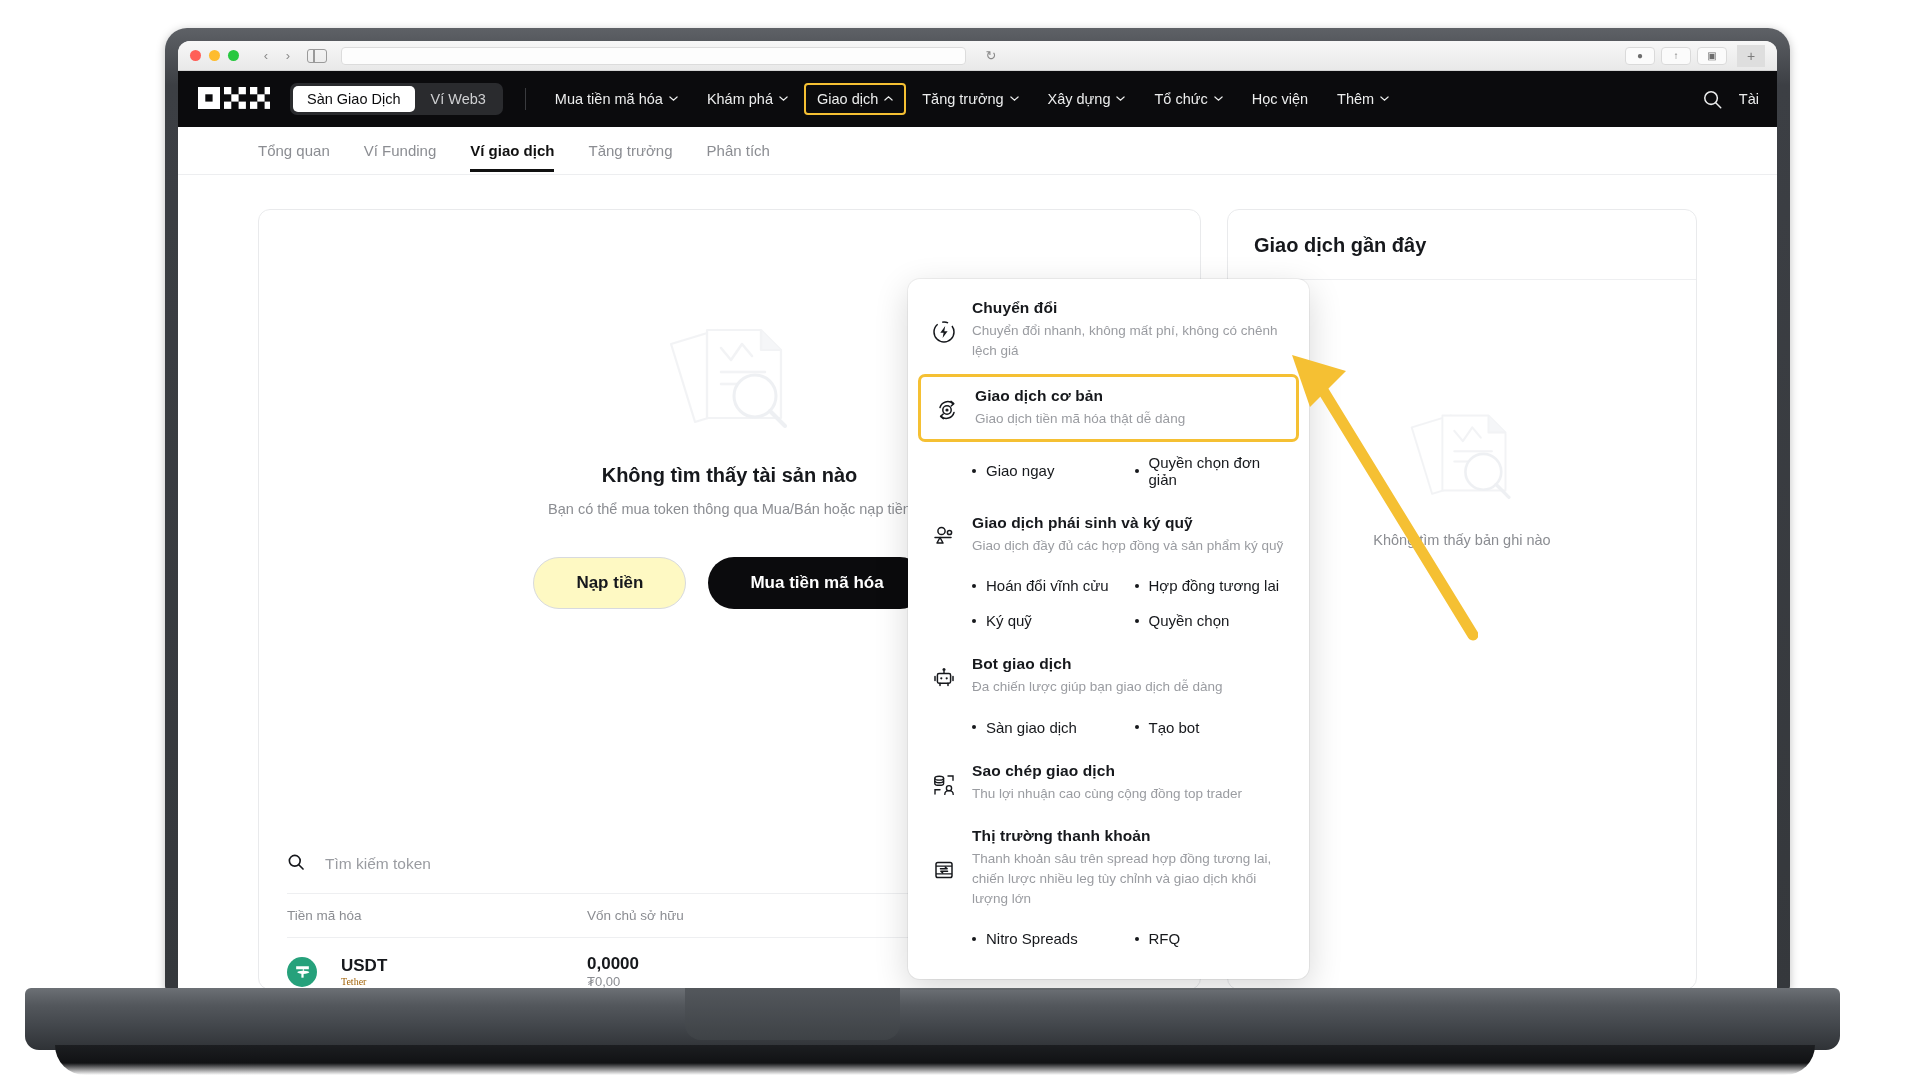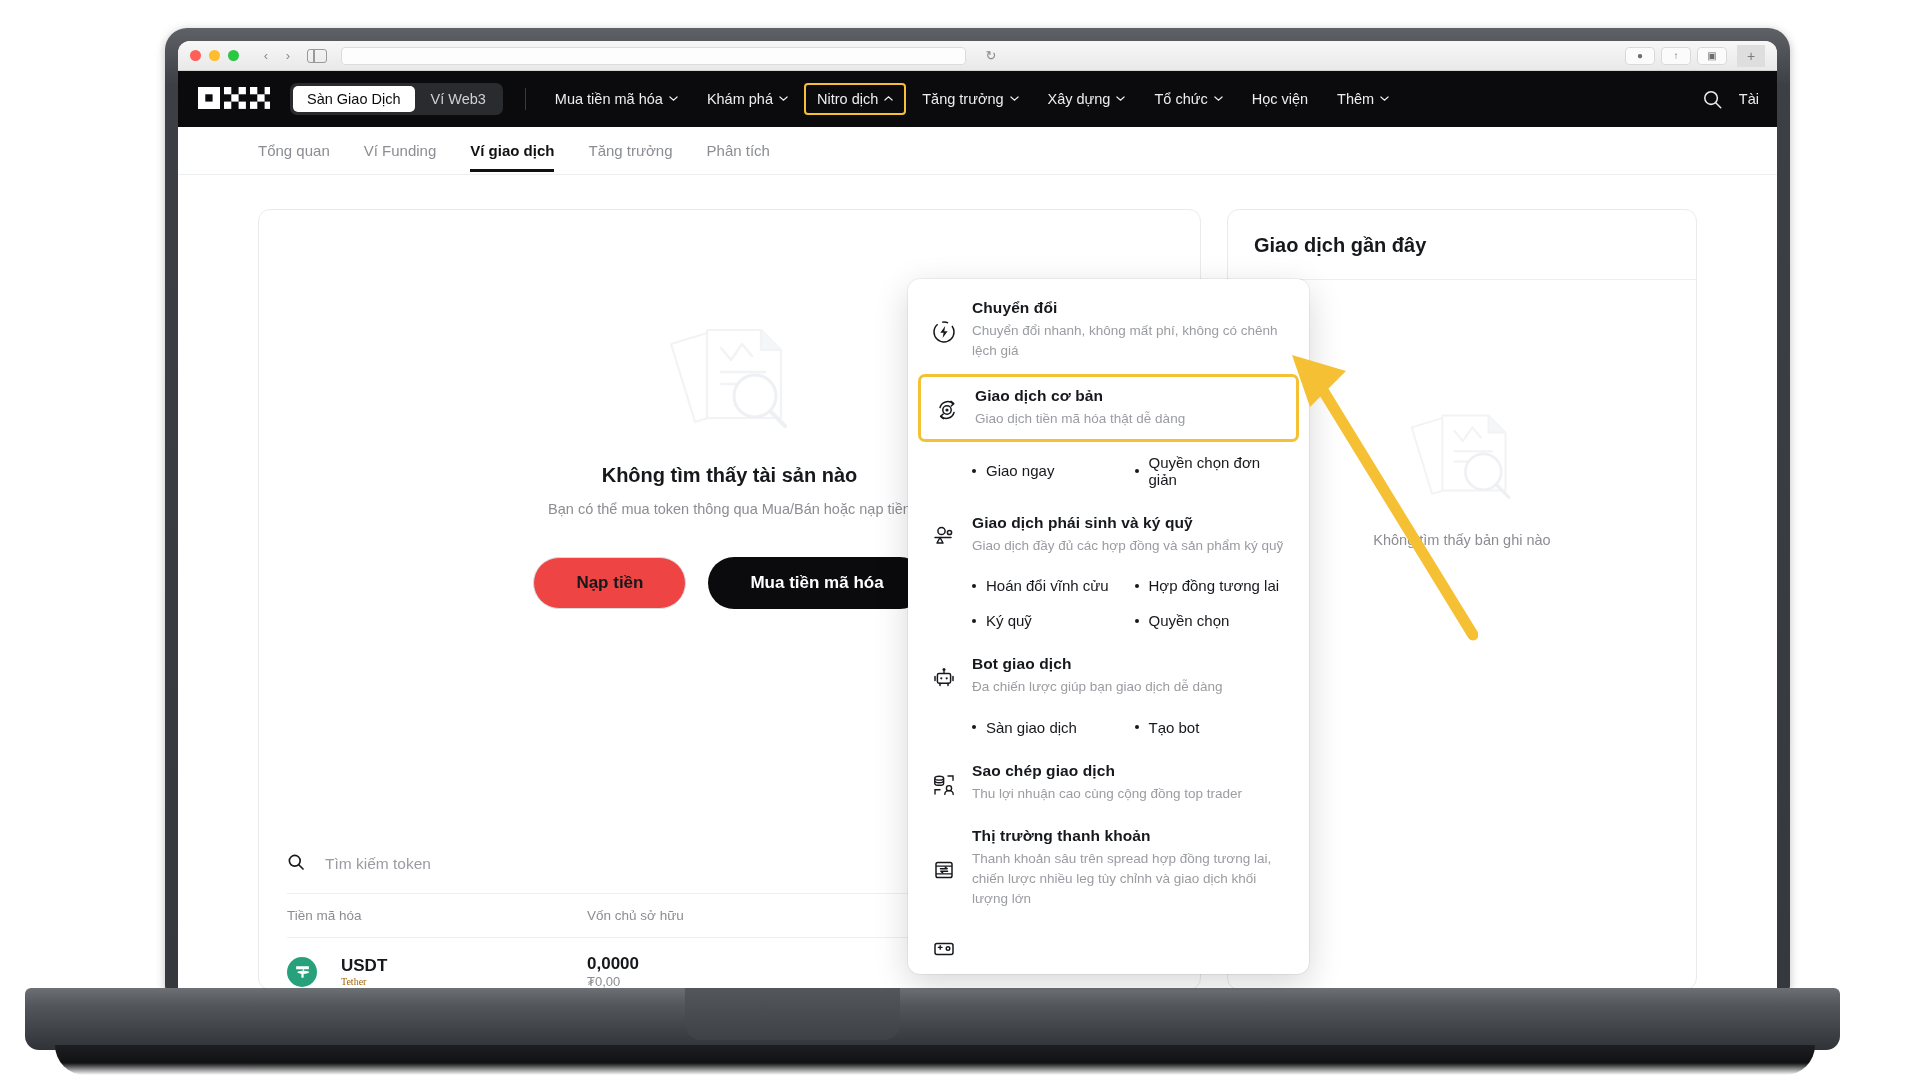--- a/index.html
+++ b/index.html
@@ -151,21 +151,21 @@
     padding-top: 100px;
   }
   .empty-illustration { opacity:.5; }
   .empty-title { font-size:20px; font-weight:700; color:#16181c; margin-top:22px; }
   .empty-sub { font-size:14.5px; color:#8b8d92; margin-top:14px; }
   .empty-actions { display:flex; gap:22px; margin-top:40px; }
   .btn {
     height:52px; border-radius:26px; display:flex; align-items:center; justify-content:center;
     font-size:17px; font-weight:700; padding: 0 42px; white-space:nowrap;
   }
-  .btn-outline { background:#ef4444; border:1px solid #d8dade; color:#16181c; }
+  .btn-outline { background:#fef9c3; border:1px solid #d8dade; color:#16181c; }
   .btn-dark { background:#0b0b0d; color:#fff; }
 
   
   .token-section { position:absolute; left:0; right:0; bottom:0; padding: 0 28px; }
   .token-search { display:flex; align-items:center; gap:20px; padding: 16px 0 18px; }
   .token-search .ph { color:#9a9ca1; font-size:15.5px; }
   .token-table { }
   .tt-head { display:flex; padding: 14px 0; border-top:1px solid #eeeff1; border-bottom:1px solid #eeeff1;}
   .tt-col { font-size:13.5px; color:#8b8d92; }
   .tt-c1 { width: 300px; }
@@ -278,21 +278,21 @@
           <div class="nav-item">
             <span>Khám phá</span>
             <span class="caret">
               <svg viewBox="0 0 10 10">
                   <path d="M1 3.3 L5 7 L9 3.3" fill="none" stroke="#eceded" stroke-width="1.3" stroke-linecap="round"></path>
                 </svg>
             </span>
           </div>
 
           <div class="nav-item highlight">
-            <span>Nitro dịch</span>
+            <span>Giao dịch</span>
             <span class="caret">
               <svg viewBox="0 0 10 10">
                   <path d="M1 6.7 L5 3 L9 6.7" fill="none" stroke="#eceded" stroke-width="1.3" stroke-linecap="round"></path>
                 </svg>
             </span>
           </div>
 
           <div class="nav-item">
             <span>Tăng trưởng</span>
             <span class="caret">
@@ -568,20 +568,30 @@
                 <rect x="5" y="5.4" width="16" height="15.2" rx="1.8" fill="none" stroke="#16181c" stroke-width="1.5"></rect>
                 <path d="M5 9.2 H21 M5 16.8 H21" stroke="#16181c" stroke-width="1.3"></path>
                 <path d="M9.4 11.8 H16.2 L14.2 9.9 M16.6 14.2 H9.8 L11.8 16.1" fill="none" stroke="#16181c" stroke-width="1.4" stroke-linecap="round" stroke-linejoin="round"></path>
               </svg>
             </div>
             <div>
               <div class="dd-title">Thị trường thanh khoản</div>
               <div class="dd-desc">Thanh khoản sâu trên spread hợp đồng tương lai, chiến lược nhiều leg tùy chỉnh và giao dịch khối lượng lớn</div>
             </div>
           </div>
+          <div class="dd-subgrid">
+            <div class="dd-sub">
+              <span class="bullet"></span>
+              <span>Nitro Spreads</span>
+            </div>
+            <div class="dd-sub">
+              <span class="bullet"></span>
+              <span>RFQ</span>
+            </div>
+          </div>
 
           <div class="dd-item">
             <div class="dd-ico">
               <svg width="26" height="26" viewBox="0 0 26 26">
                 <rect x="4" y="7.4" width="18" height="11.2" rx="2" fill="none" stroke="#16181c" stroke-width="1.5"></rect>
                 <path d="M7.4 11.4 H11 M9.2 9.6 V13.2" stroke="#16181c" stroke-width="1.4" stroke-linecap="round"></path>
                 <circle cx="17" cy="12.6" r="1.8" fill="none" stroke="#16181c" stroke-width="1.4"></circle>
               </svg>
             </div>
           </div>

